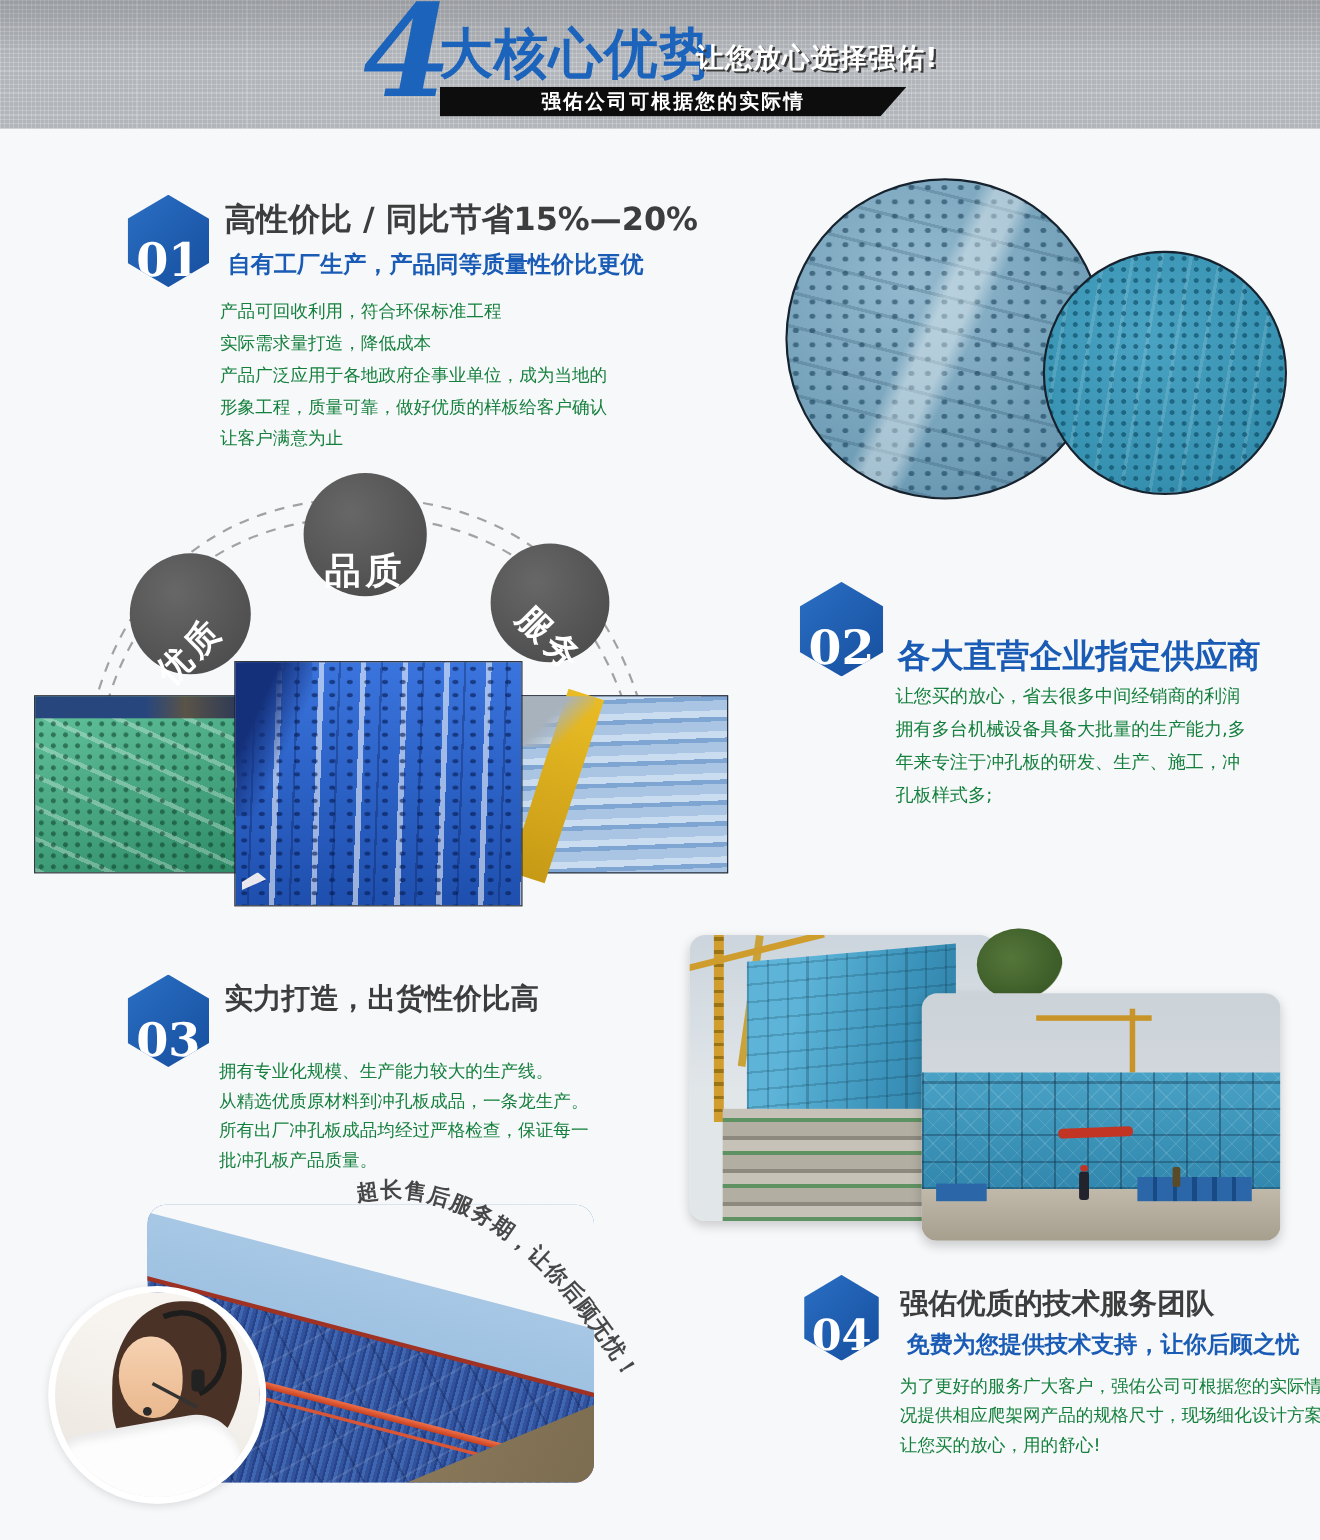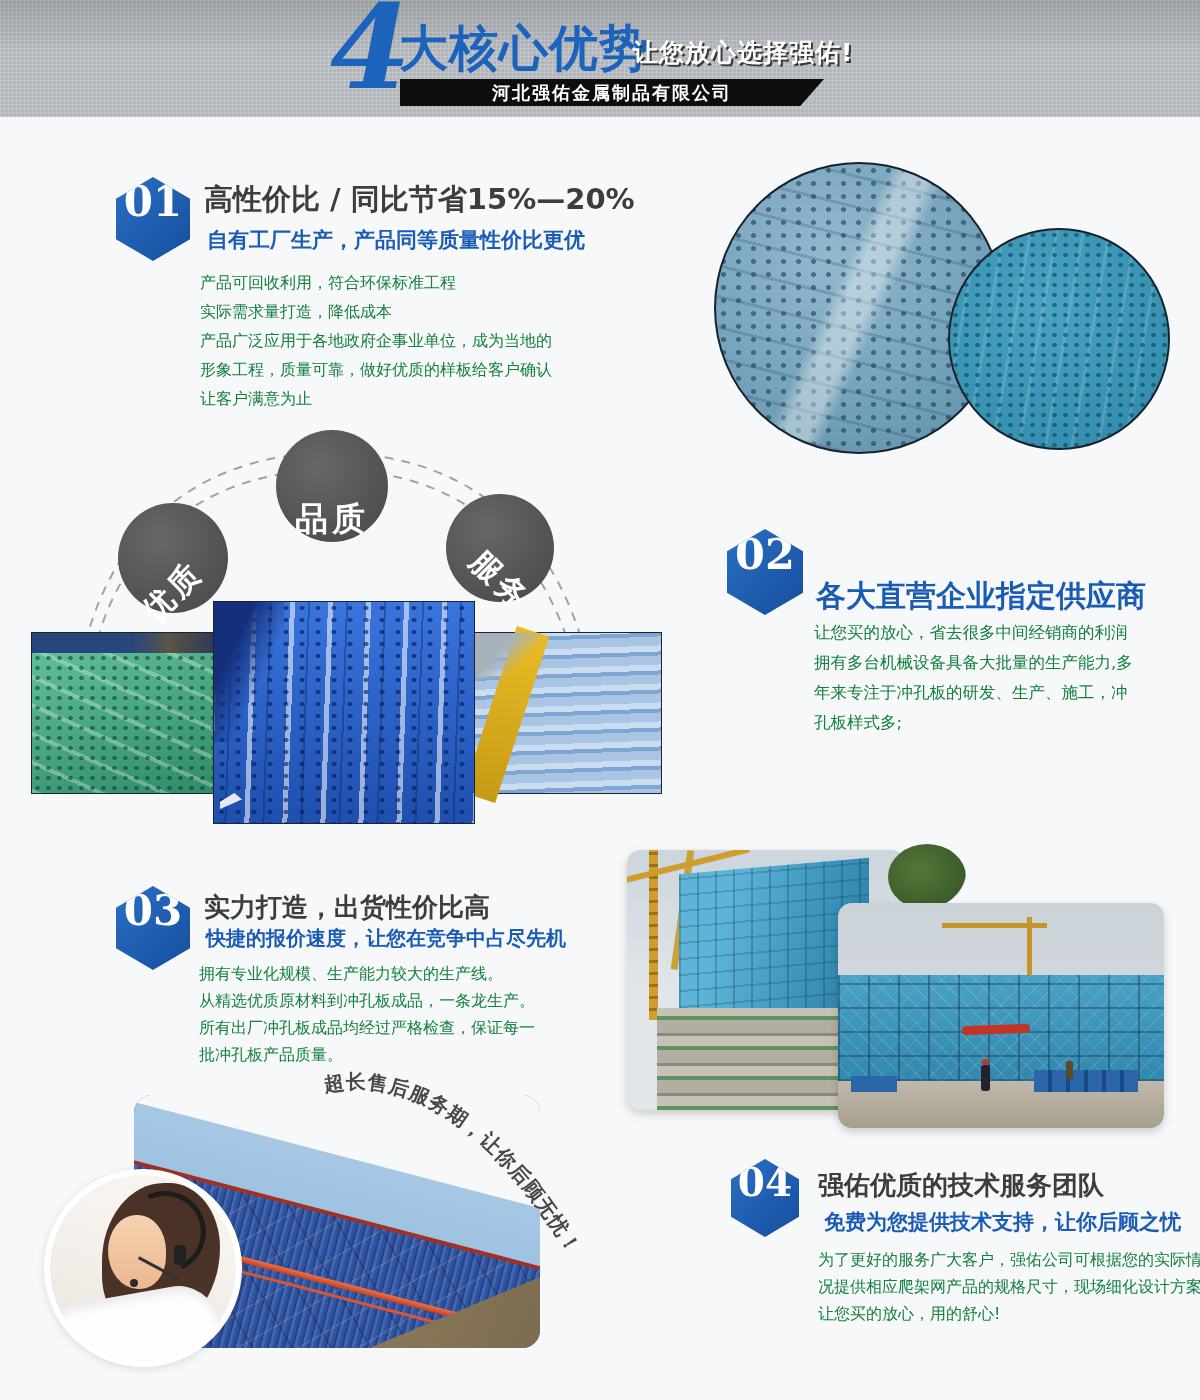--- a/index.html
+++ b/index.html
@@ -17,21 +17,21 @@
     font-style:italic;font-weight:bold;font-size:116px;color:#1b63bb;line-height:1.1;}
   .hero-title{position:absolute;left:399px;top:16px;font-size:49px;font-weight:bold;color:#1b63bb;
     letter-spacing:1px;font-family:"DejaVu Serif","Liberation Serif",serif;}
   .hero-tagline{position:absolute;left:633px;top:36px;font-size:25px;font-weight:bold;color:#ffffff;
     letter-spacing:1px;text-shadow:2px 2px 0 #3a3a3a;}
   .hero-company{position:absolute;left:400px;top:79px;width:424px;height:27px;background:#0d0d0d;
     clip-path:polygon(0 0,100% 0,94.4% 100%,0 100%);color:#fff;font-size:18px;font-weight:bold;
     letter-spacing:2px;text-align:center;line-height:27px;}
 
   
-  .hex{position:absolute;display:flex;align-items:flex-start;justify-content:center;
+  .hex{position:absolute;display:flex;align-items:flex-end;justify-content:center;
     background:linear-gradient(135deg,#2a6fc4,#164e9e);
     clip-path:polygon(50% 0,100% 26%,100% 74%,50% 100%,0 74%,0 26%);
     color:#fff;font-family:"DejaVu Serif","Liberation Serif",serif;font-weight:bold;}
   .hex-1{left:116px;top:177px;width:74px;height:84px;font-size:42px;}
   .hex-2{left:727px;top:529px;width:76px;height:86px;font-size:43px;}
   .hex-3{left:116px;top:886px;width:74px;height:84px;font-size:42px;}
   .hex-4{left:731px;top:1159px;width:68px;height:78px;font-size:39px;}
 
   
   .adv-title{position:absolute;font-weight:bold;color:#3d3d3d;white-space:nowrap;}
@@ -185,21 +185,21 @@
 </style>
 </head>
 <body>
 
 <div class="page">
 
   <div class="hero">
     <div class="hero-num">4</div>
     <div class="hero-title">大核心优势</div>
     <div class="hero-tagline">让您放心选择强佑!</div>
-    <div class="hero-company">河北强佑金属制品有限公司</div>
+    <div class="hero-company">强佑公司可根据您的实际情</div>
   </div>
 
   <div class="hex hex-1">
     <span>01</span>
   </div>
   <div class="adv-title t1">高性价比 / 同比节省15%—20%</div>
   <div class="adv-sub s1">自有工厂生产，产品同等质量性价比更优</div>
   <div class="adv-body b1">产品可回收利用，符合环保标准工程
 实际需求量打造，降低成本
 产品广泛应用于各地政府企事业单位，成为当地的
@@ -234,21 +234,20 @@
   <div class="adv-sub s2">各大直营企业指定供应商</div>
   <div class="adv-body b2">让您买的放心，省去很多中间经销商的利润
 拥有多台机械设备具备大批量的生产能力,多
 年来专注于冲孔板的研发、生产、施工，冲
 孔板样式多;</div>
 
   <div class="hex hex-3">
     <span>03</span>
   </div>
   <div class="adv-title t3">实力打造，出货性价比高</div>
-  <div class="adv-sub s3">快捷的报价速度，让您在竞争中占尽先机</div>
   <div class="adv-body b3">拥有专业化规模、生产能力较大的生产线。
 从精选优质原材料到冲孔板成品，一条龙生产。
 所有出厂冲孔板成品均经过严格检查，保证每一
 批冲孔板产品质量。</div>
 
   <div class="tree"></div>
   <div class="photo photo-a">
     <div class="pa-crane-mast"></div>
     <div class="pa-crane-mast2"></div>
     <div class="pa-crane-jib"></div>

